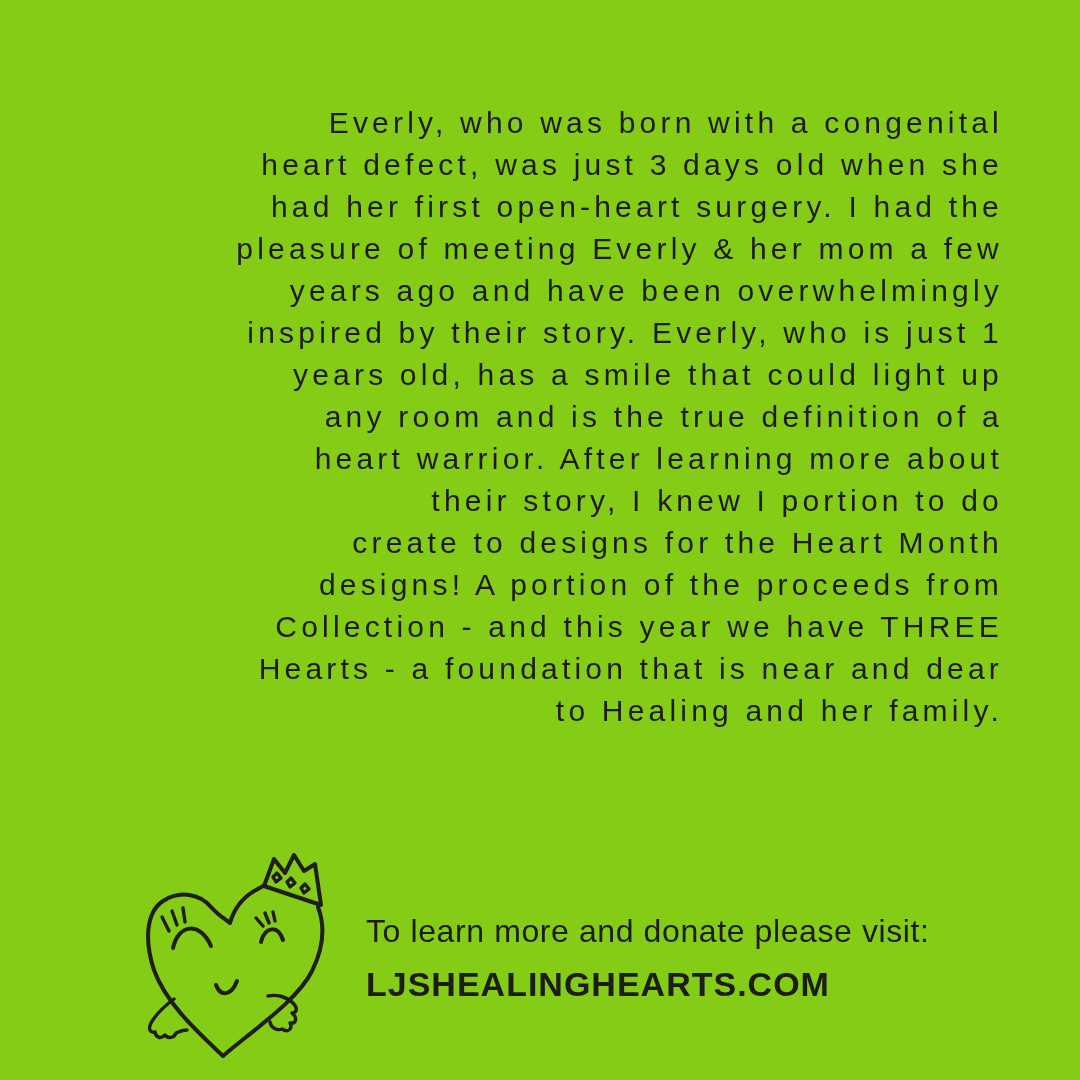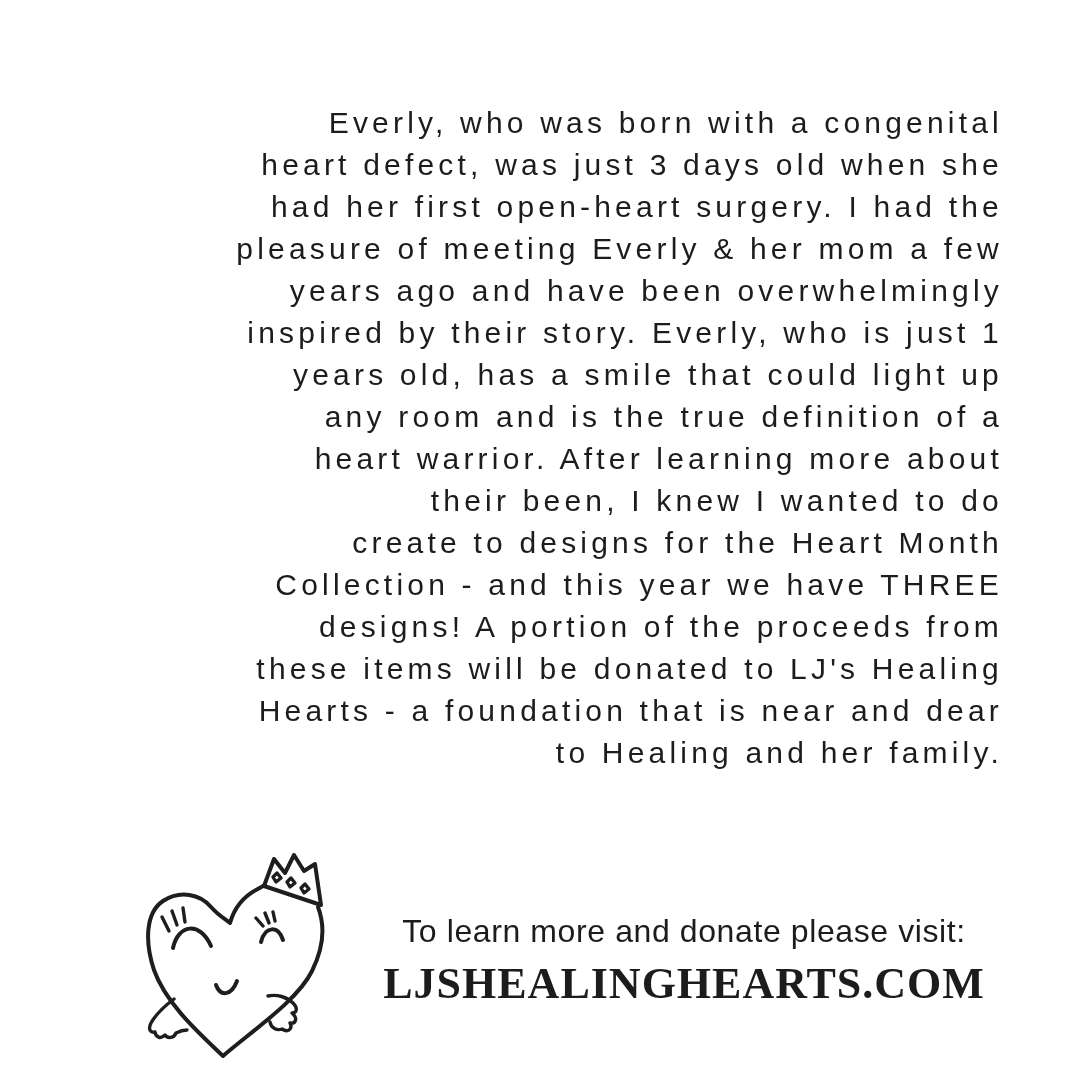--- a/index.html
+++ b/index.html
@@ -4,59 +4,57 @@
 <style>
   html, body {
     margin: 0;
     padding: 0;
     background: #e8e8e8;
   }
   .canvas {
     position: relative;
     width: 1080px;
     height: 1080px;
-    background: #ffffff;
+    background: #84cc16;
     overflow: hidden;
     font-family: "Liberation Sans", sans-serif;
     color: #1d1c1a;
   }
   .story {
     position: absolute;
     top: 102px;
     left: 70px;
     right: 77px;
     text-align: right;
     font-size: 30px;
     line-height: 42px;
     font-weight: 300;
     letter-spacing: 4.2px;
   }
   .story-line {
     white-space: nowrap;
   }
   .footer {
     position: absolute;
-    left: 358px;
+    left: 366px;
     top: 911px;
     width: 652px;
-    text-align: center;
   }
   .cta {
     font-size: 32px;
     line-height: 40px;
     letter-spacing: 0.6px;
     font-weight: 400;
   }
   .website {
     margin-top: 8px;
-    font-size: 44px;
+    font-size: 34px;
     line-height: 50px;
     font-weight: 600;
     letter-spacing: 1px;
-    font-family: Liberation Serif, serif;
   }
   .mascot {
     position: absolute;
     left: 140px;
     top: 850px;
     width: 190px;
     height: 215px;
   }
   .mascot path {
     fill: none;
@@ -77,25 +75,24 @@
   <div class="story">
     <div class="story-line">Everly, who was born with a congenital</div>
     <div class="story-line">heart defect, was just 3 days old when she</div>
     <div class="story-line">had her first open-heart surgery. I had the</div>
     <div class="story-line">pleasure of meeting Everly &amp; her mom a few</div>
     <div class="story-line">years ago and have been overwhelmingly</div>
     <div class="story-line">inspired by their story. Everly, who is just 1</div>
     <div class="story-line">years old, has a smile that could light up</div>
     <div class="story-line">any room and is the true definition of a</div>
     <div class="story-line">heart warrior. After learning more about</div>
-    <div class="story-line">their been, I knew I wanted to do</div>
+    <div class="story-line">their story, I knew I portion to do</div>
     <div class="story-line">create to designs for the Heart Month</div>
+    <div class="story-line">designs! A portion of the proceeds from</div>
     <div class="story-line">Collection - and this year we have THREE</div>
-    <div class="story-line">designs! A portion of the proceeds from</div>
-    <div class="story-line">these items will be donated to LJ's Healing</div>
     <div class="story-line">Hearts - a foundation that is near and dear</div>
     <div class="story-line">to Healing and her family.</div>
   </div>
 
   <svg class="mascot" viewBox="0 0 190 215" aria-hidden="true">
 
     <path d="M 83 206
          C 60 184, 26 154, 14 120
          C 5 93, 5 63, 23 51
          C 40 40, 60 44, 71 57

